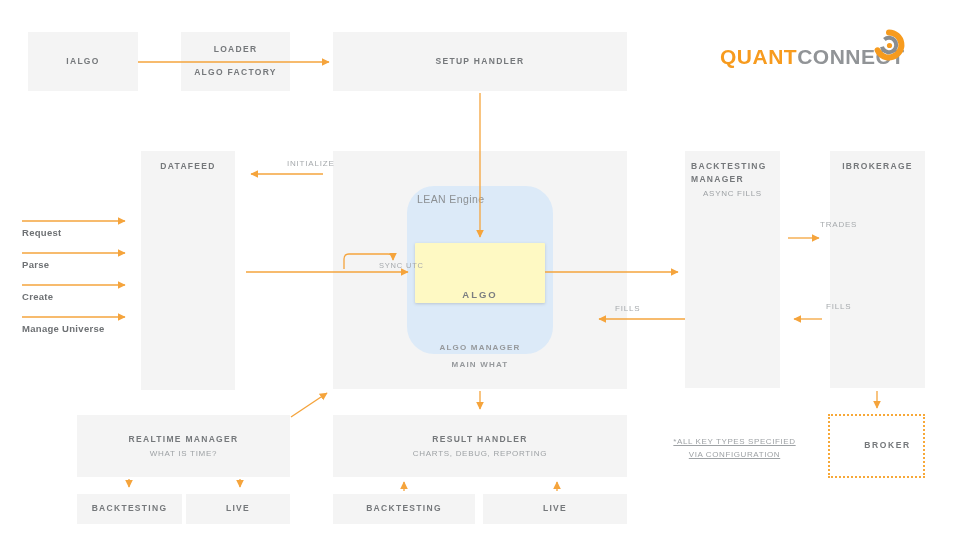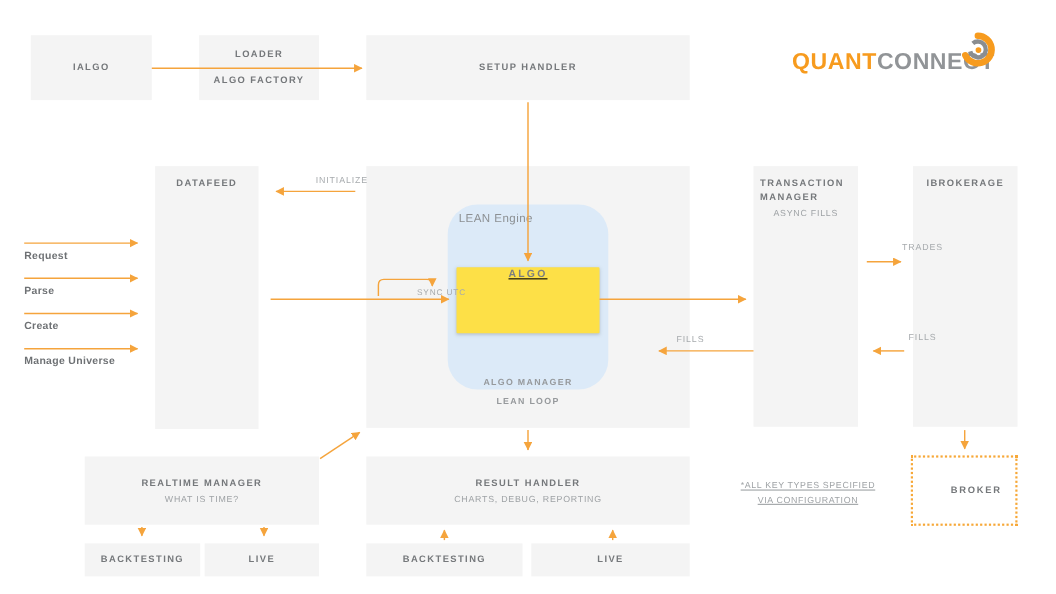--- a/index.html
+++ b/index.html
@@ -9,22 +9,22 @@
   .box { position:absolute; background:#f4f4f4; display:flex; flex-direction:column;
          align-items:center; justify-content:center; text-align:left; z-index:1; }
   .box.toppad { justify-content:flex-start; padding-top:9px; }
 
   .btitle { font-size:8.5px; font-weight:bold; letter-spacing:1.3px; color:#75787b; line-height:1.55; }
   .bsub   { font-size:8px; color:#9ea2a5; letter-spacing:0.7px; margin-top:2px; line-height:1.4; }
 
   .lean   { position:absolute; background:#dceaf8; z-index:2;border-radius:27px; }
   .lean-label { position:absolute; left:10px; top:7px; font-size:10.5px; color:#8c9093; letter-spacing:0.4px; }
 
-  .algobox { position:absolute; background:#fde047; z-index:3; display:flex; align-items:flex-start;
-             justify-content:center; box-shadow:0 1px 3px rgba(120,130,140,0.35); border-radius:1px;text-decoration:underline; }
+  .algobox { position:absolute; background:#fef9c3; z-index:3; display:flex; align-items:flex-end;
+             justify-content:center; box-shadow:0 1px 3px rgba(120,130,140,0.35); border-radius:1px; }
   .algobox .btitle { font-size:9.5px; letter-spacing:2px; color:#7b7e81; }
 
   .floatlabel { position:absolute; z-index:6; font-size:8px; color:#96999c; letter-spacing:1.2px;
                 font-weight:bold; text-align:center; }
 
   .elabel { position:absolute; z-index:6; font-size:8px; color:#a6aaad; letter-spacing:0.8px; white-space:nowrap;padding-left:31px; }
   .llabel { position:absolute; z-index:6; font-size:9.5px; font-weight:bold; color:#6e7174;
             letter-spacing:0.3px; white-space:nowrap; }
 
   .note { position:absolute; z-index:6; font-size:8px; color:#9ea2a5; letter-spacing:0.6px;
@@ -69,24 +69,24 @@
 
   <div class="lean" style="left:407px;top:186px;width:146px;height:168px">
     <span class="lean-label">LEAN Engine</span>
   </div>
 
   <div class="algobox" style="left:415px;top:243px;width:130px;height:60px">
     <span class="btitle">ALGO</span>
   </div>
 
   <div class="floatlabel" style="left:407px;top:343px;width:146px">ALGO MANAGER</div>
-  <div class="floatlabel" style="left:333px;top:360px;width:294px">LEAN LOOP</div>
+  <div class="floatlabel" style="left:333px;top:360px;width:294px">MAIN WHAT</div>
 
   <div class="box toppad" style="left:685px;top:151px;width:95px;height:237px;padding-left:6px;padding-right:6px">
-    <span class="btitle">TRANSACTION MANAGER</span>
+    <span class="btitle">BACKTESTING MANAGER</span>
     <span class="bsub">ASYNC FILLS</span>
   </div>
 
   <div class="box" style="left:77px;top:415px;width:213px;height:62px">
     <span class="btitle">REALTIME MANAGER</span>
     <span class="bsub">WHAT IS TIME?</span>
   </div>
 
   <div class="box toppad" style="left:830px;top:151px;width:95px;height:237px">
     <span class="btitle">IBROKERAGE</span>

